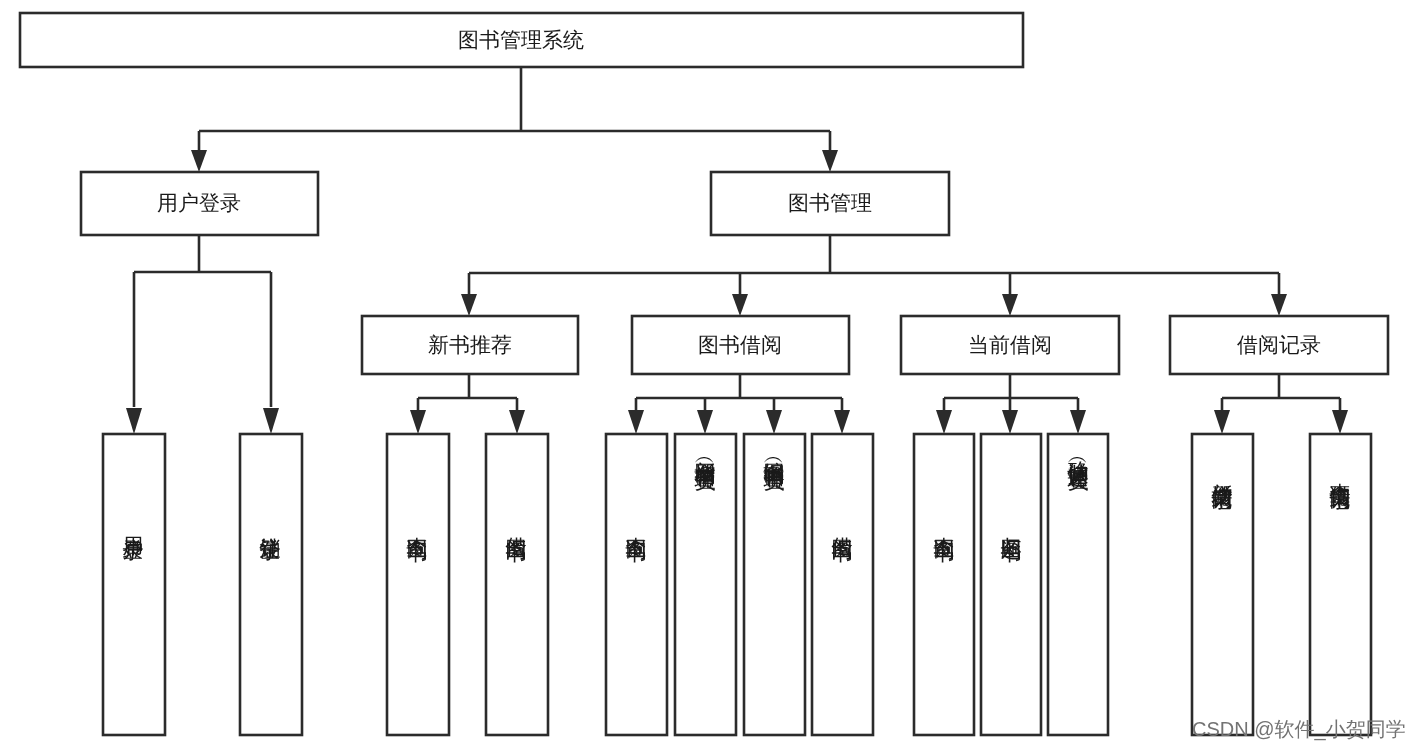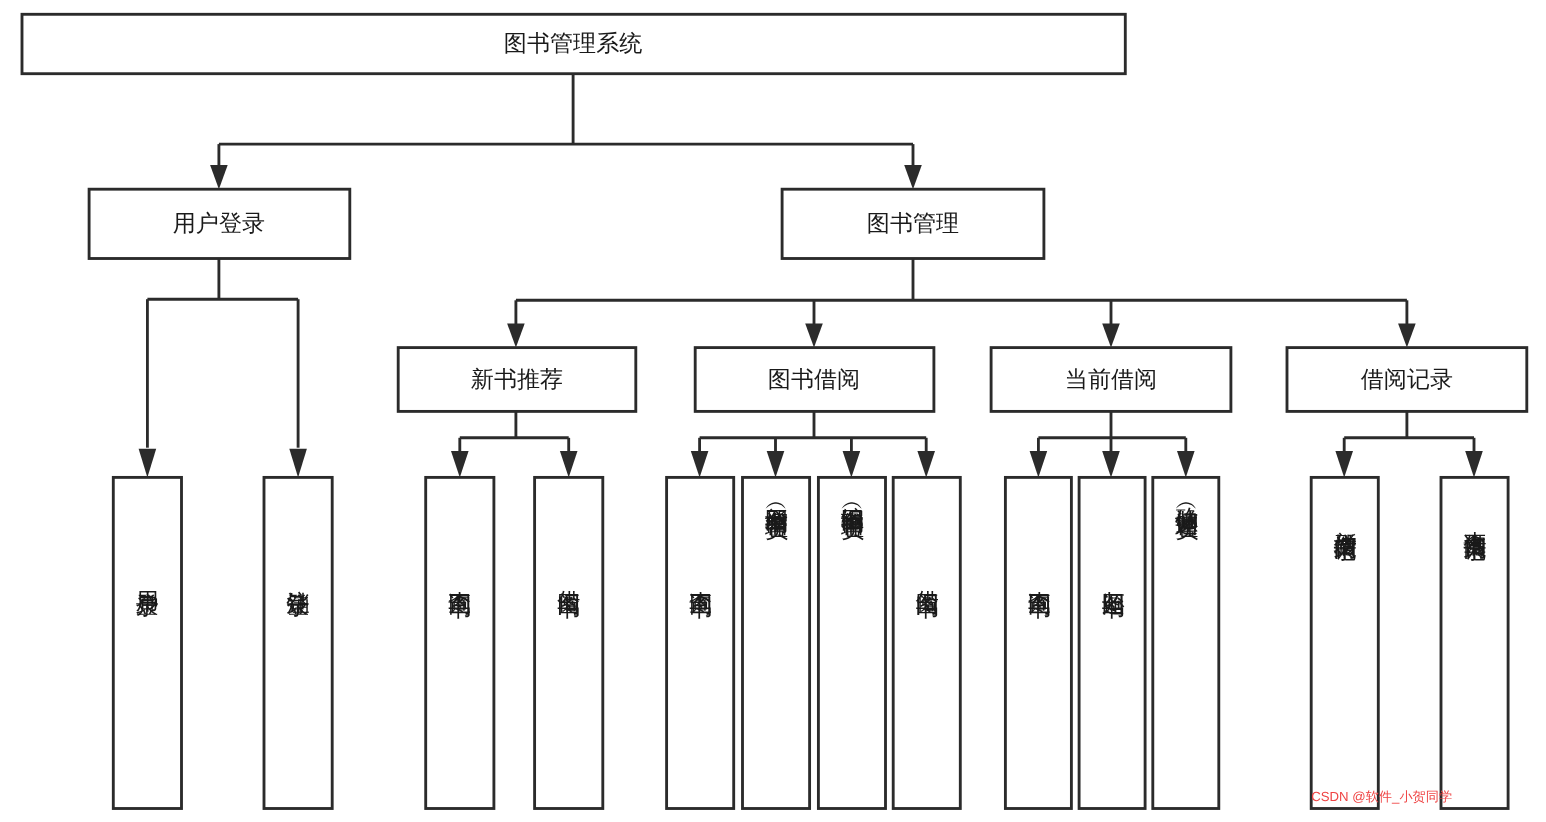--- a/index.html
+++ b/index.html
@@ -61,22 +61,22 @@
     line-height: 1;
     letter-spacing: 1.5px;
     white-space: nowrap;
     pointer-events: none;
   }
   .watermark {
     position: absolute;
     left: 1192px;
     top: 716px;
     font-family: "Liberation Sans", sans-serif;
-    font-size: 12px;
-    color: #ef4444;
+    font-size: 20px;
+    color: #737373;
     white-space: nowrap;
     pointer-events: none;
   }
 </style>
 </head>
 <body>
 
 <div id="diagram-root">
 
   <svg class="flow" viewBox="0 0 1405 747" xmlns="http://www.w3.org/2000/svg">

